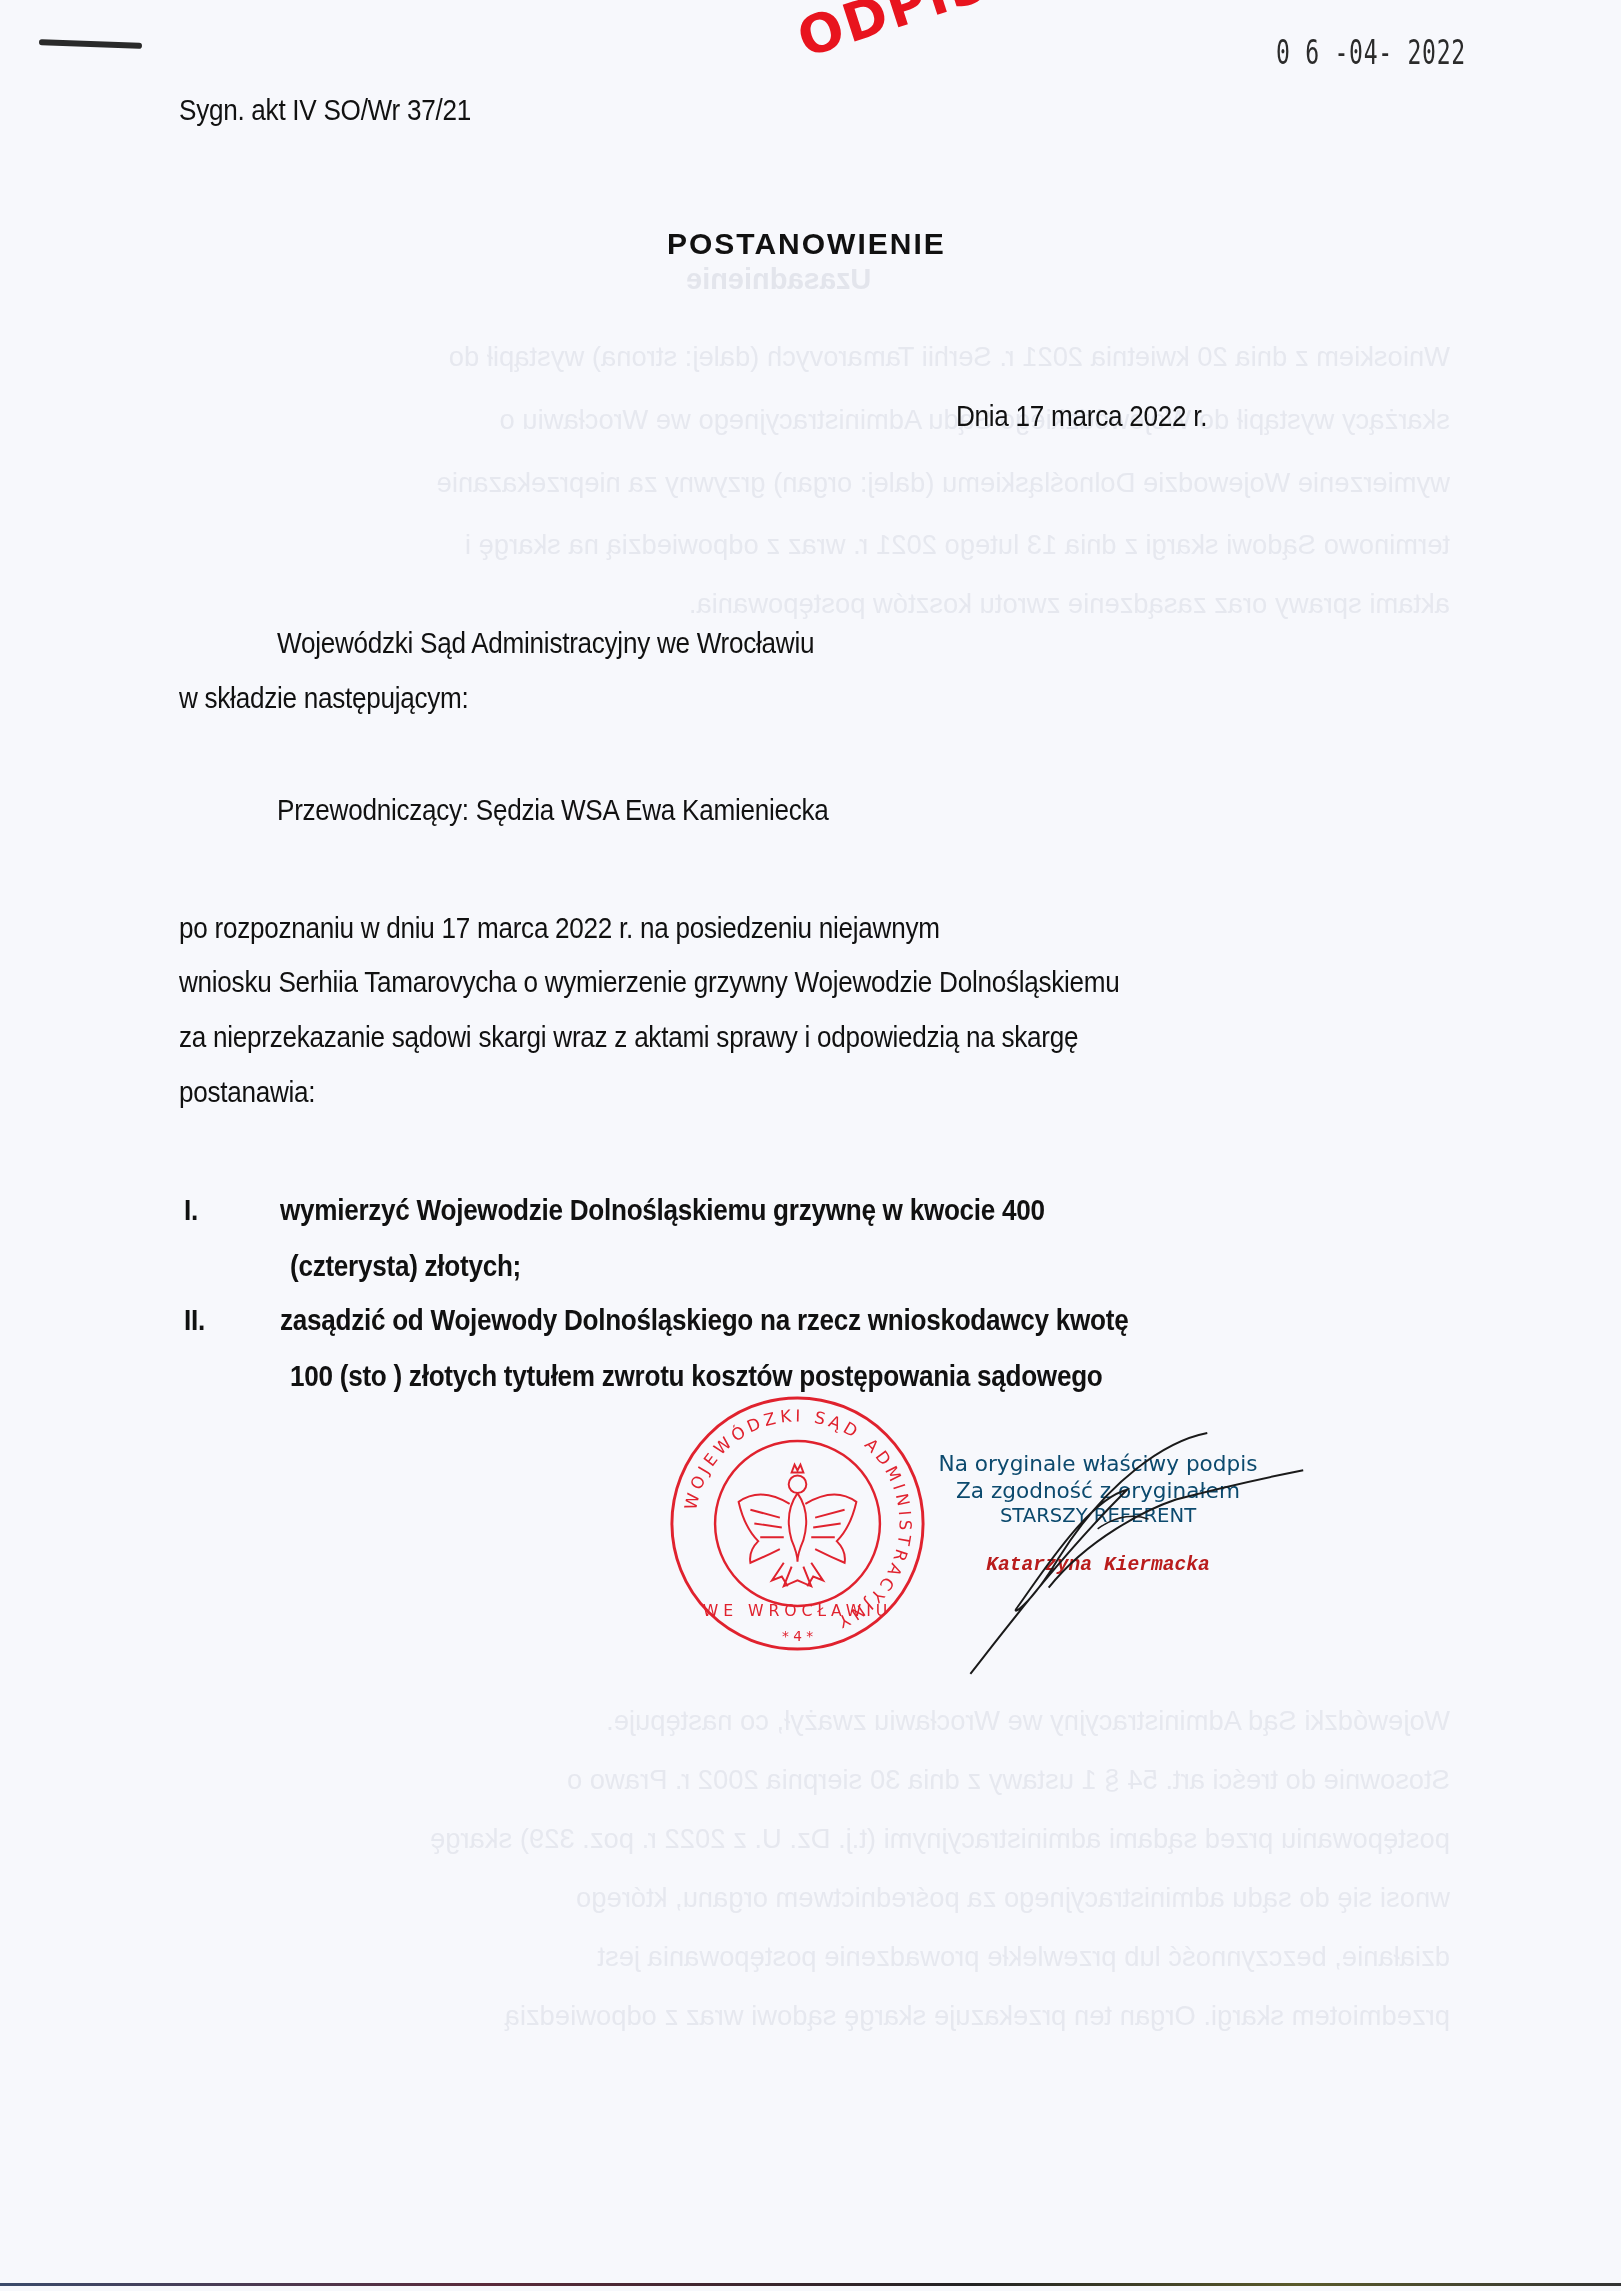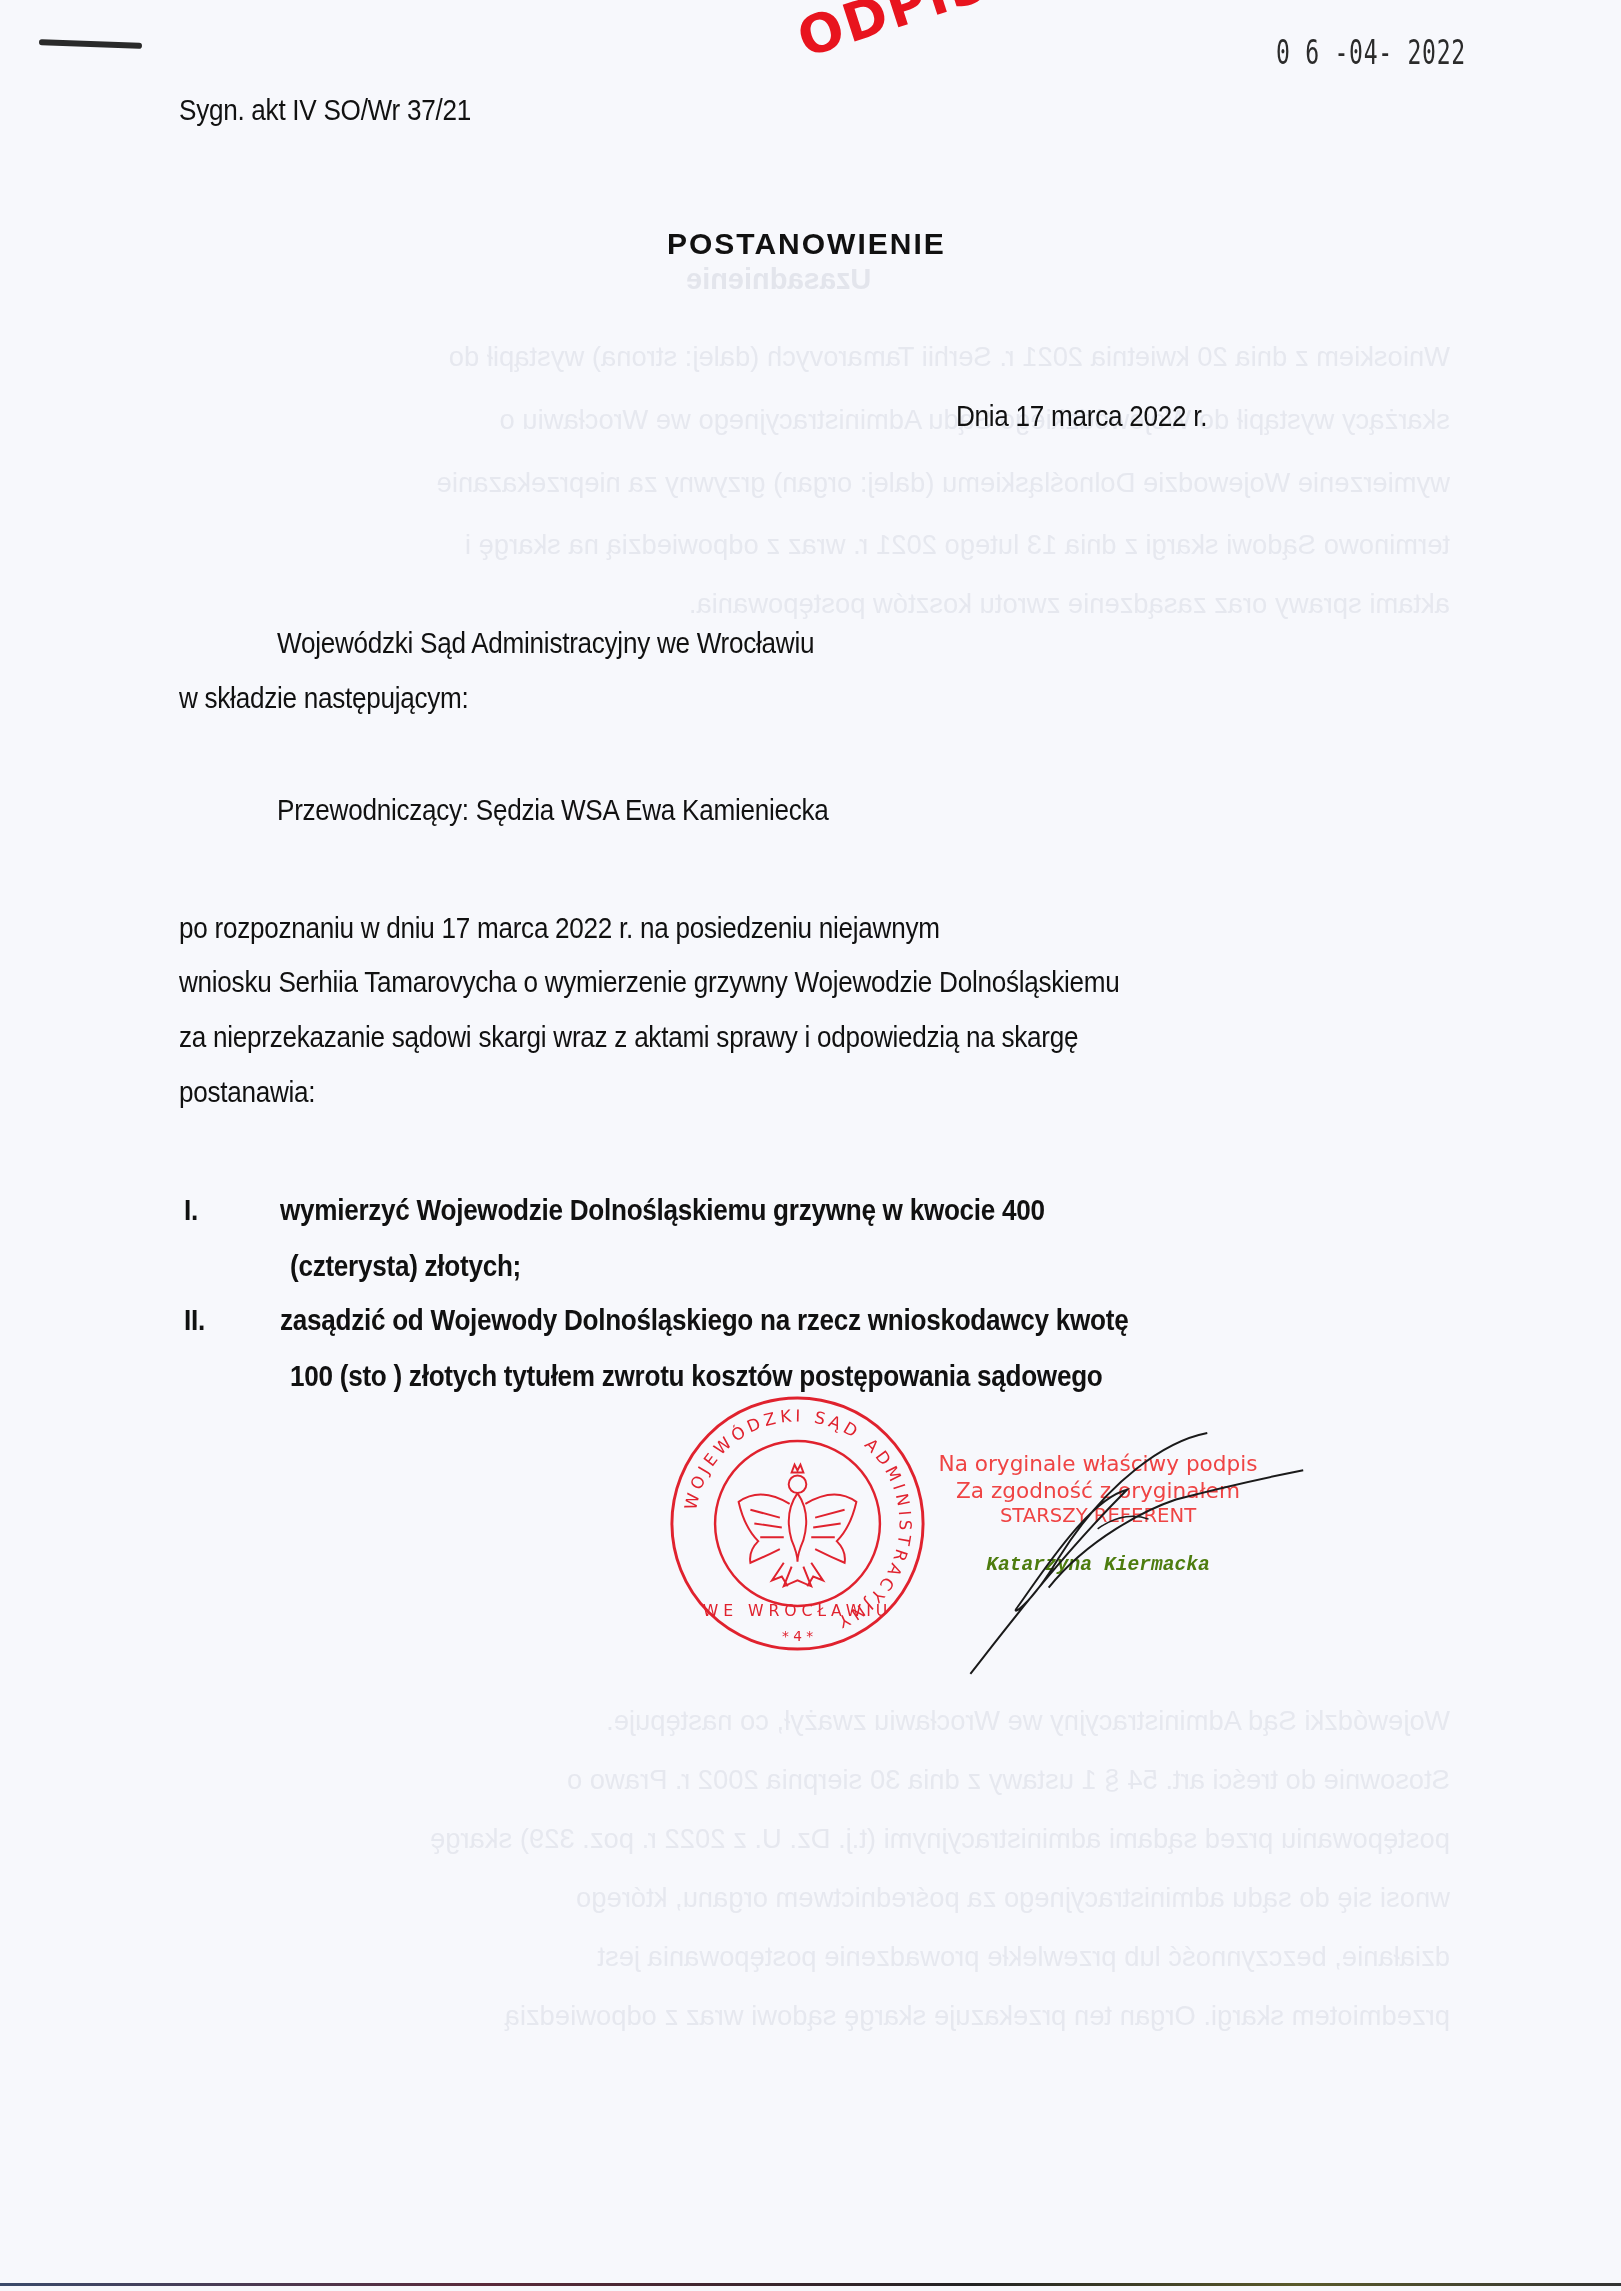--- a/index.html
+++ b/index.html
@@ -18,27 +18,27 @@
            transform: scaleX(-1); white-space: nowrap; overflow: hidden; }
   .ghost-title { position: absolute; left: 686px; top: 263px; color: #e3e5ec; font-size: 29px; font-weight: bold; transform: scaleX(-1); }
 
   .scan-dash { left: 39px; top: 41px; width: 103px; height: 5.9px; background: #2a2a2a; border-radius: 2.9px; transform: rotate(2deg); }
   .odpis { left: 809px; top: 7.8px; color: #e8141e; font-size: 53px; font-weight: bold; letter-spacing: 2px;
            transform: rotate(-18deg); transform-origin: left bottom; font-family: "DejaVu Sans", sans-serif; }
   .date-stamp { left: 1276px; top: 33px; font-family: "DejaVu Sans Mono", monospace; font-size: 33px; color: #2b2b2b;
                 transform: scaleX(0.7); transform-origin: left top; letter-spacing: 1px; }
 
   .stamp-seal { left: 668px; top: 1394px; width: 259px; height: 259px; }
-  .stamp-text { position: absolute; color: #ef4444; text-align: center; font-family: "DejaVu Sans", sans-serif; }
+  .stamp-text { position: absolute; color: #0c4a6e; text-align: center; font-family: "DejaVu Sans", sans-serif; }
   .stamp-block { left: 929px; top: 1451px; width: 338px; }
   .stamp-line1 { font-size: 21.6px; top: 0; width: 100%; }
   .stamp-line2 { font-size: 21.6px; top: 26.5px; width: 100%; }
   .stamp-line3 { font-size: 19.6px; top: 53px; width: 100%; }
   .stamp-name { font-family: "Liberation Mono", monospace; font-style: italic; font-weight: bold; font-size: 19.6px;
-                top: 103px; width: 100%; color: #4d7c0f; }
+                top: 103px; width: 100%; color: #b91c1c; }
   .signature { left: 941px; top: 1421px; width: 372px; height: 255px; }
   .scanline { left: 0; top: 2283px; width: 1621px; height: 2.9px; background: linear-gradient(90deg,#3a4a6a,#5a2a3a 30%,#222 60%,#5a5a2a 80%,#333); }
 </style>
 </head>
 <body>
 
 <div class="ghost-title">Uzasadnienie</div>
 <div class="ghost" style="top:341px">Wnioskiem z dnia 20 kwietnia 2021 r. Serhii Tamarovych (dalej: strona) wystąpił do</div>
 <div class="ghost" style="top:404px">skarżący wystąpił do Wojewódzkiego Sądu Administracyjnego we Wrocławiu o</div>
 <div class="ghost" style="top:467px">wymierzenie Wojewodzie Dolnośląskiemu (dalej: organ) grzywny za nieprzekazanie</div>

